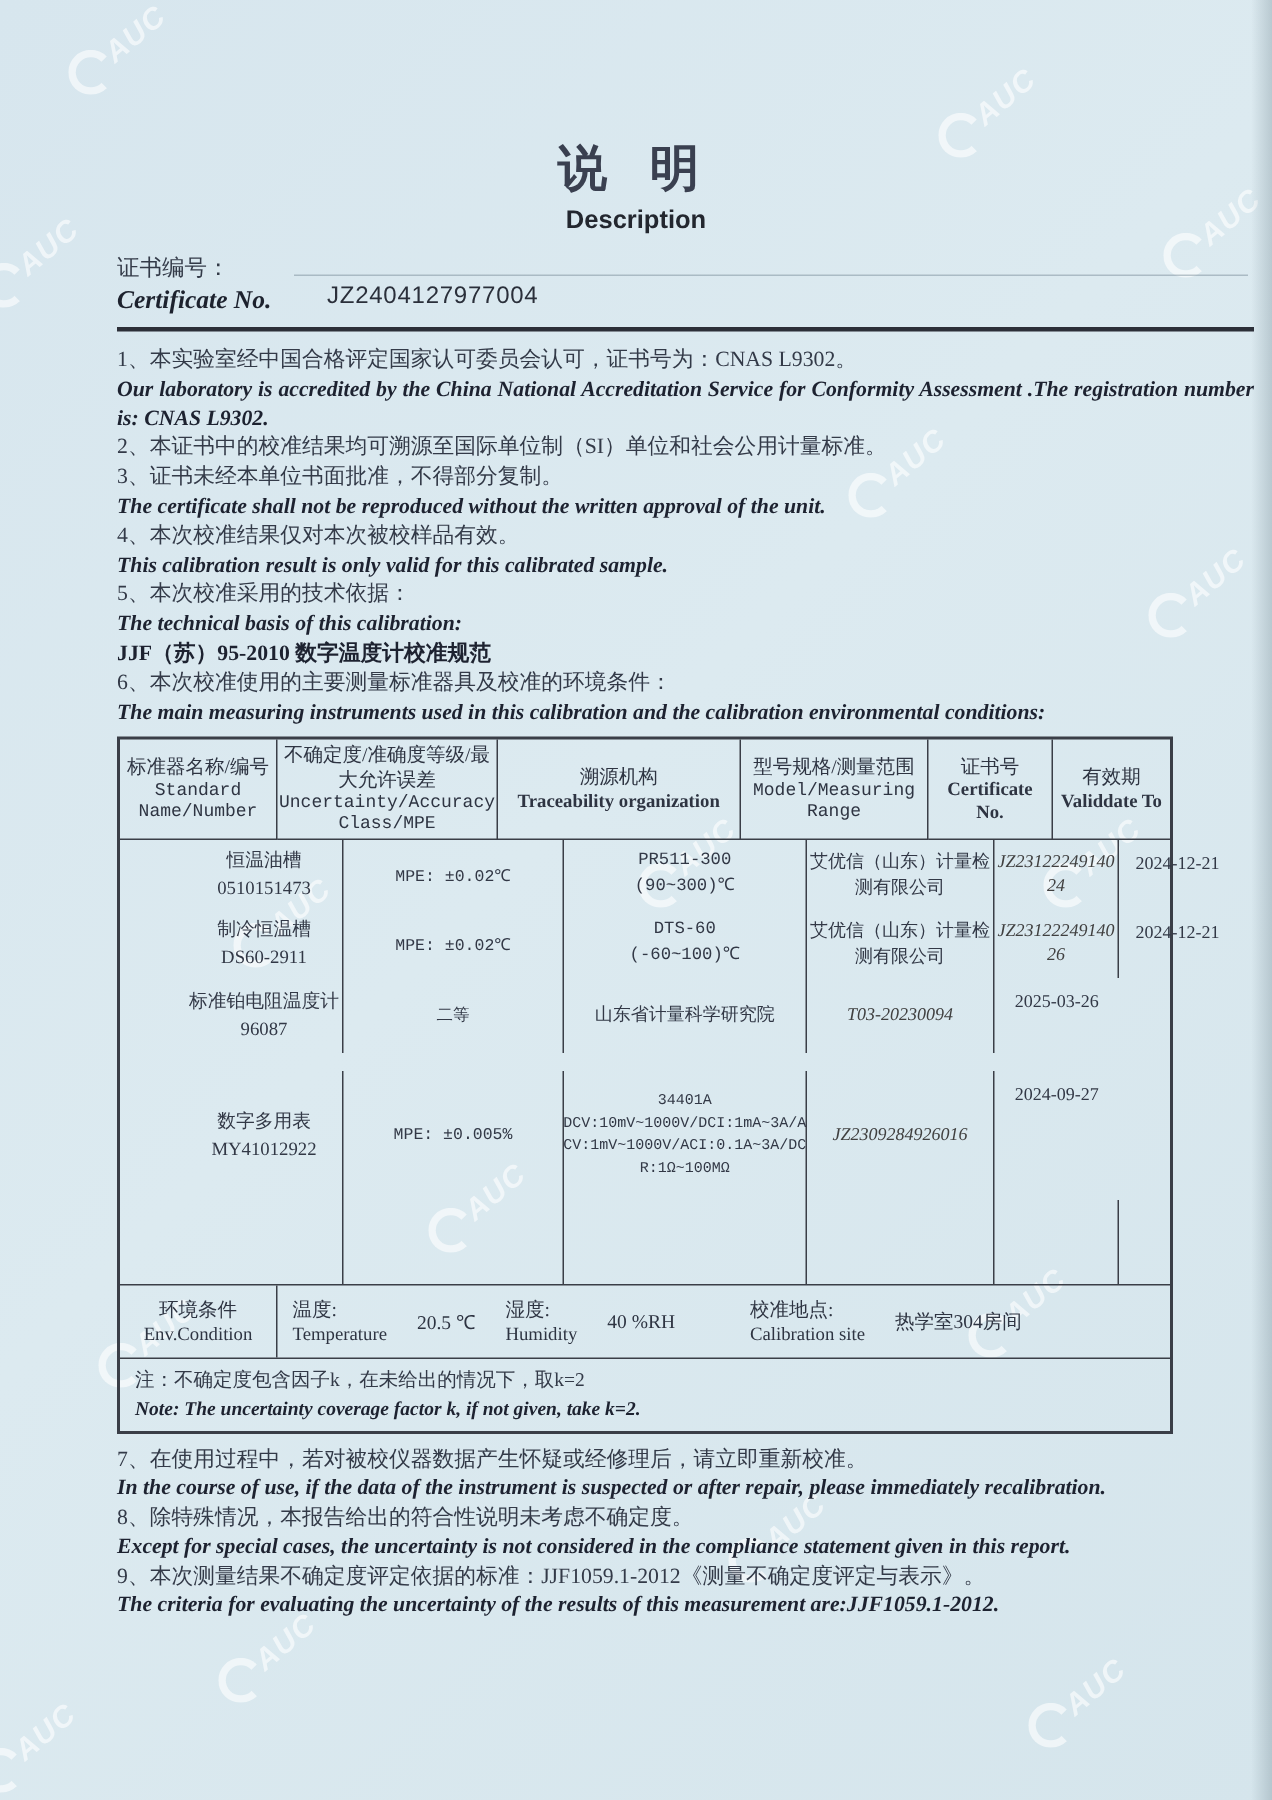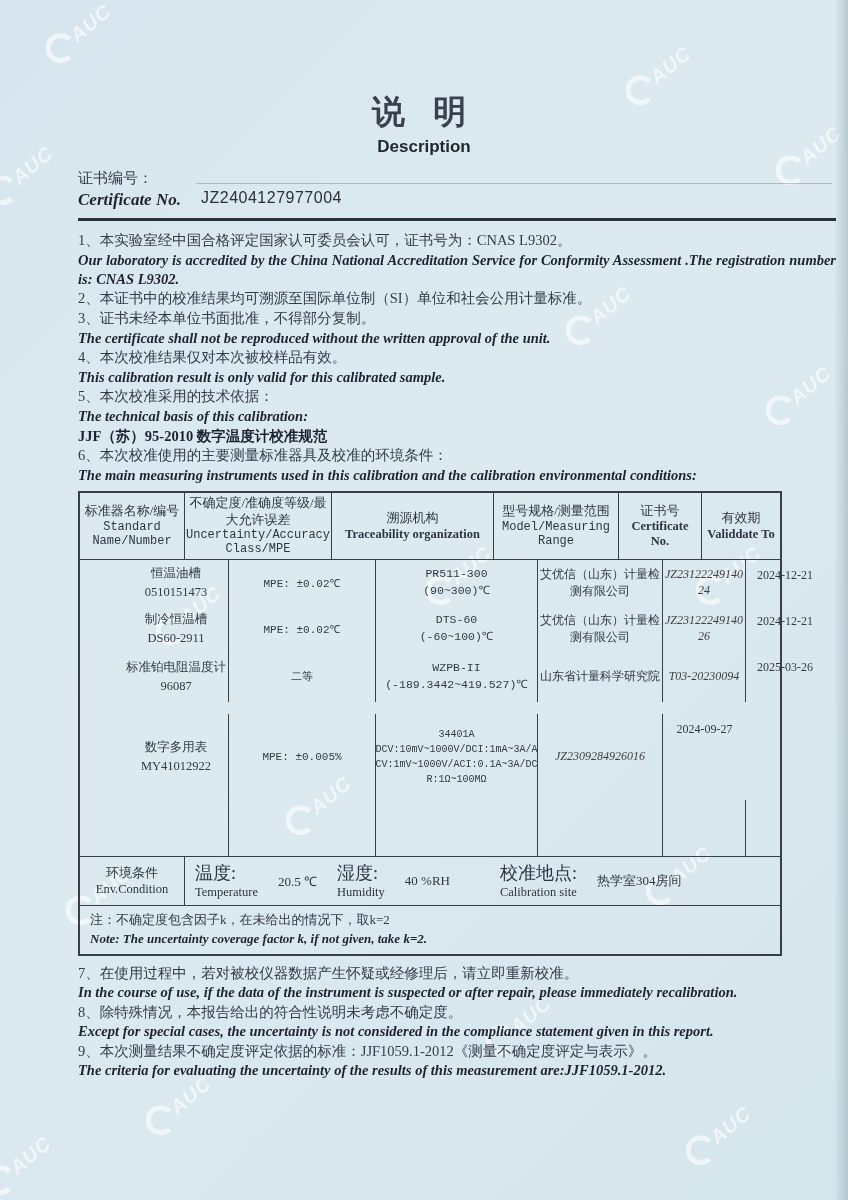--- a/index.html
+++ b/index.html
@@ -23,21 +23,21 @@
 
   
   .title-cn{margin-top:90px;text-align:center;font-size:33px;letter-spacing:10px;color:#3a4050;font-weight:600;}
   .title-en{text-align:center;font-size:17px;font-weight:bold;font-family:"Liberation Sans",sans-serif;color:#23272f;margin-top:2px;}
 
   
   .cert{position:relative;margin:12px auto 0 78px;width:758px;border-bottom:3px solid #2c2f38;padding-bottom:8px;}
   .cert-faint{position:absolute;left:118px;top:14px;width:636px;border-top:1px solid rgba(110,130,145,.45);}
   .cert-label-cn{font-size:15px;color:#333a48;}
   .cert-label-en{font-size:17px;font-weight:bold;font-style:italic;color:#1d222e;margin-top:2px;}
-  .cert-value{position:absolute;left:123px;top:20px;font-size:16px;font-family:"Liberation Sans",sans-serif;color:#2a2f3a;letter-spacing:.5px;}
+  .cert-value{position:absolute;left:140px;top:20px;font-size:16px;font-family:"Liberation Sans",sans-serif;color:#2a2f3a;letter-spacing:.5px;}
 
   
   .items{margin:10px 12px 0 78px;width:758px;}
   .item-cn{font-size:14.5px;line-height:1.36;color:#333a48;}
   .item-en{font-size:14.5px;line-height:1.33;font-weight:bold;font-style:italic;color:#1d2230;text-align:justify;}
   .item-extra{font-size:14.5px;line-height:1.4;font-weight:bold;color:#1d2230;}
 
   
   .cal-table{margin:6px 0 0 78px;width:700px;border:2px solid #3a3e47;box-sizing:content-box;}
   .t-row{display:grid;grid-template-columns:105px 147px 162px 125px 83px 78px;}
@@ -63,21 +63,21 @@
   .c-cert{font-size:12px;color:#404040;word-break:break-all;line-height:1.3;font-style:italic;}
   .c-valid{font-size:12px;color:#323846;align-self:stretch;justify-content:flex-start;padding-top:8px;}
 
   
   .t-env{display:grid;grid-template-columns:105px 1fr;border-top:1.5px solid #3a3e47;min-height:48px;}
   .env-label{border-right:1.5px solid #3a3e47;display:flex;flex-direction:column;align-items:center;justify-content:center;}
   .env-label .cn{font-size:13px;color:#2e3442;}
   .env-label .en{font-size:12.5px;color:#2e3442;}
   .env-main{display:flex;align-items:center;gap:14px;padding:2px 10px;}
   .env-pair{display:flex;flex-direction:column;justify-content:center;text-align:left;}
-  .env-pair .cn{font-size:18px;color:#2e3442;font-family:Liberation Serif, serif;}
+  .env-pair .cn{font-size:13px;color:#2e3442;font-family:Liberation Serif, serif;}
   .env-pair .en{font-size:12.5px;color:#2e3442;}
   .env-val{font-size:13px;color:#2e3442;padding:0 6px;}
 
   
   .t-note{border-top:1.5px solid #3a3e47;padding:4px 10px 5px 10px;}
   .note-cn{font-size:13px;color:#333a48;line-height:1.5;}
   .note-en{font-size:13px;font-weight:bold;font-style:italic;color:#1d2230;line-height:1.5;}
 </style>
 </head>
 <body>
@@ -223,22 +223,20 @@
           <div class="t-cell c-model">DTS-60
 (-60~100)℃</div>
           <div class="t-cell c-org">艾优信（山东）计量检测有限公司</div>
           <div class="t-cell c-cert">JZ2312224914026</div>
           <div class="t-cell c-valid">2024-12-21</div>
         </div>
         <div class="t-row row-h3">
           <div class="t-cell c-name">标准铂电阻温度计
 96087</div>
           <div class="t-cell c-mpe">二等</div>
-          <div class="t-cell c-model">WZPB-II
-(-189.3442~419.527)℃</div>
           <div class="t-cell c-org">山东省计量科学研究院</div>
           <div class="t-cell c-cert">T03-20230094</div>
           <div class="t-cell c-valid">2025-03-26</div>
         </div>
         <div class="t-row row-h4">
           <div class="t-cell c-name">数字多用表
 MY41012922</div>
           <div class="t-cell c-mpe">MPE: ±0.005%</div>
           <div class="t-cell c-model c-model-sm">34401A
 DCV:10mV~1000V/DCI:1mA~3A/A

